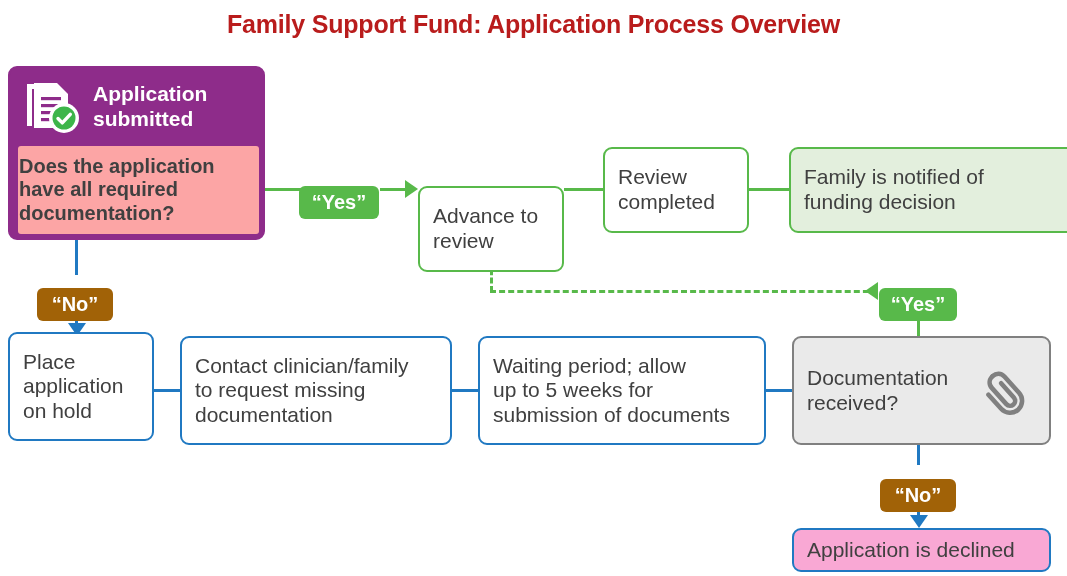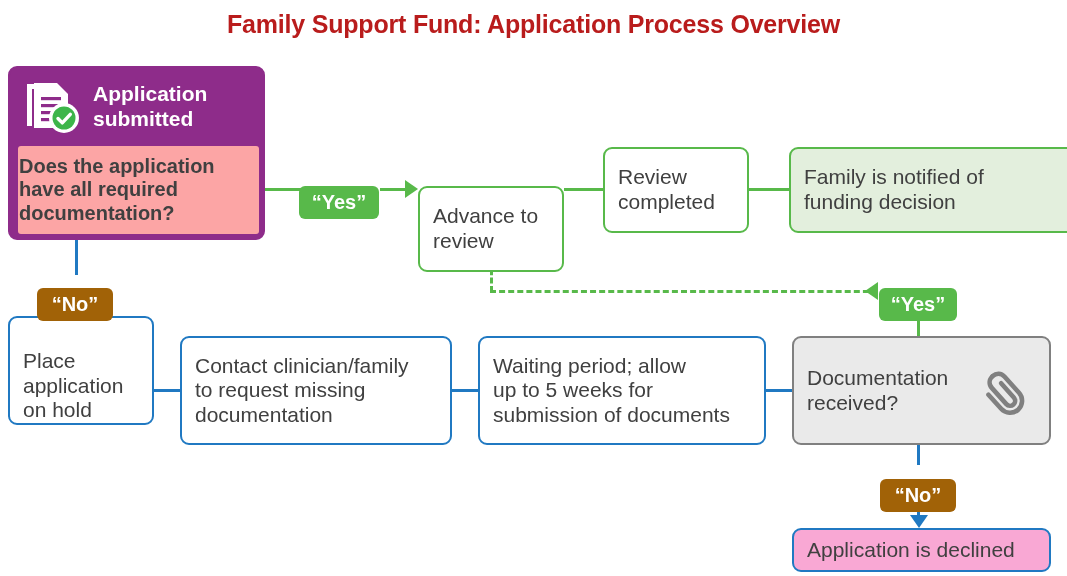--- a/index.html
+++ b/index.html
@@ -243,21 +243,21 @@
   <div class="node green" style="left:603px; top:147px; width:146px; height:86px;">
     <span class="label">Review
 completed</span>
   </div>
 
   <div class="node greenfill" style="left:789px; top:147px; width:302px; height:86px;">
     <span class="label">Family is notified of
 funding decision</span>
   </div>
 
-  <div class="node blue" style="left:8px; top:316px; width:146px; height:109px;align-items:flex-end;">
+  <div class="node blue" style="left:8px; top:332px; width:146px; height:109px;">
     <span class="label">Place
 application
 on hold</span>
   </div>
 
   <div class="node blue" style="left:180px; top:336px; width:272px; height:109px;">
     <span class="label">Contact clinician/family
 to request missing
 documentation</span>
   </div>

